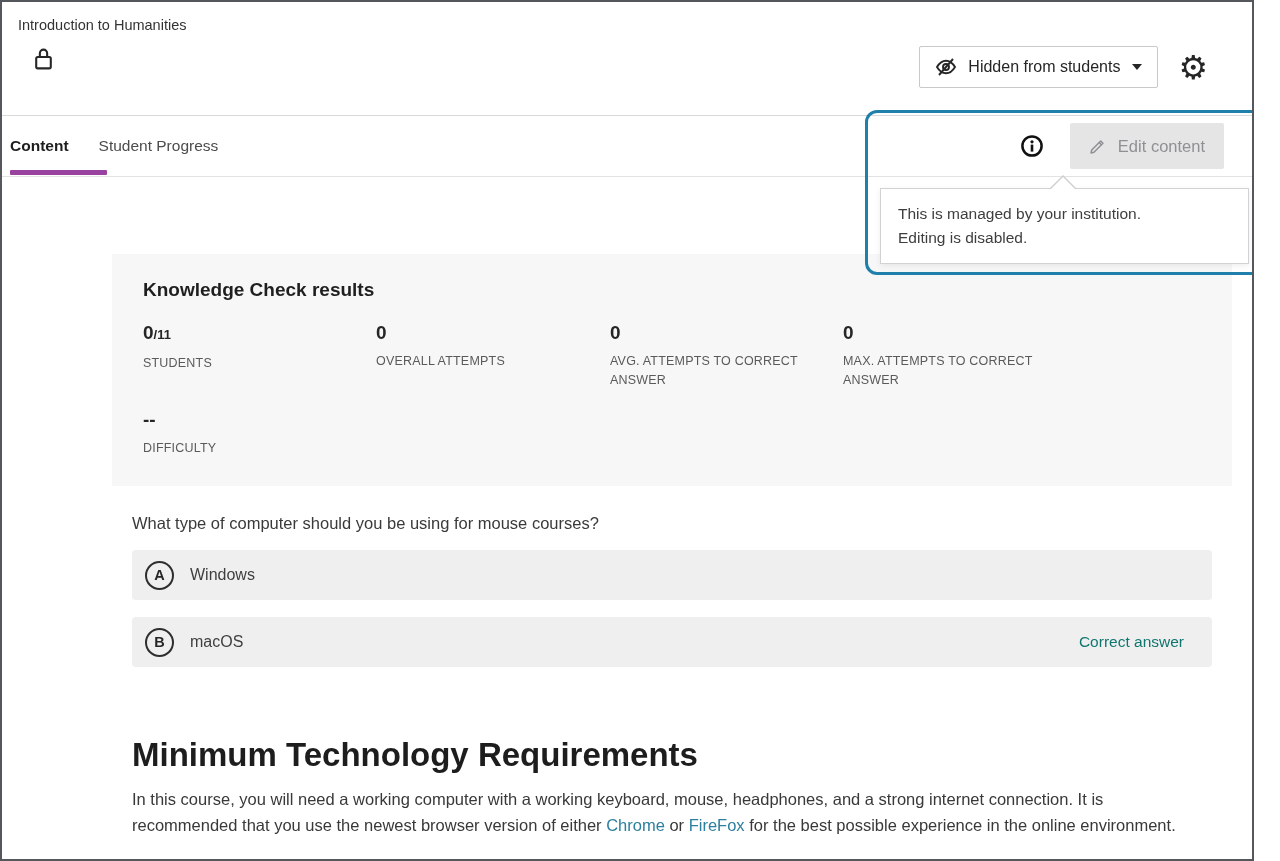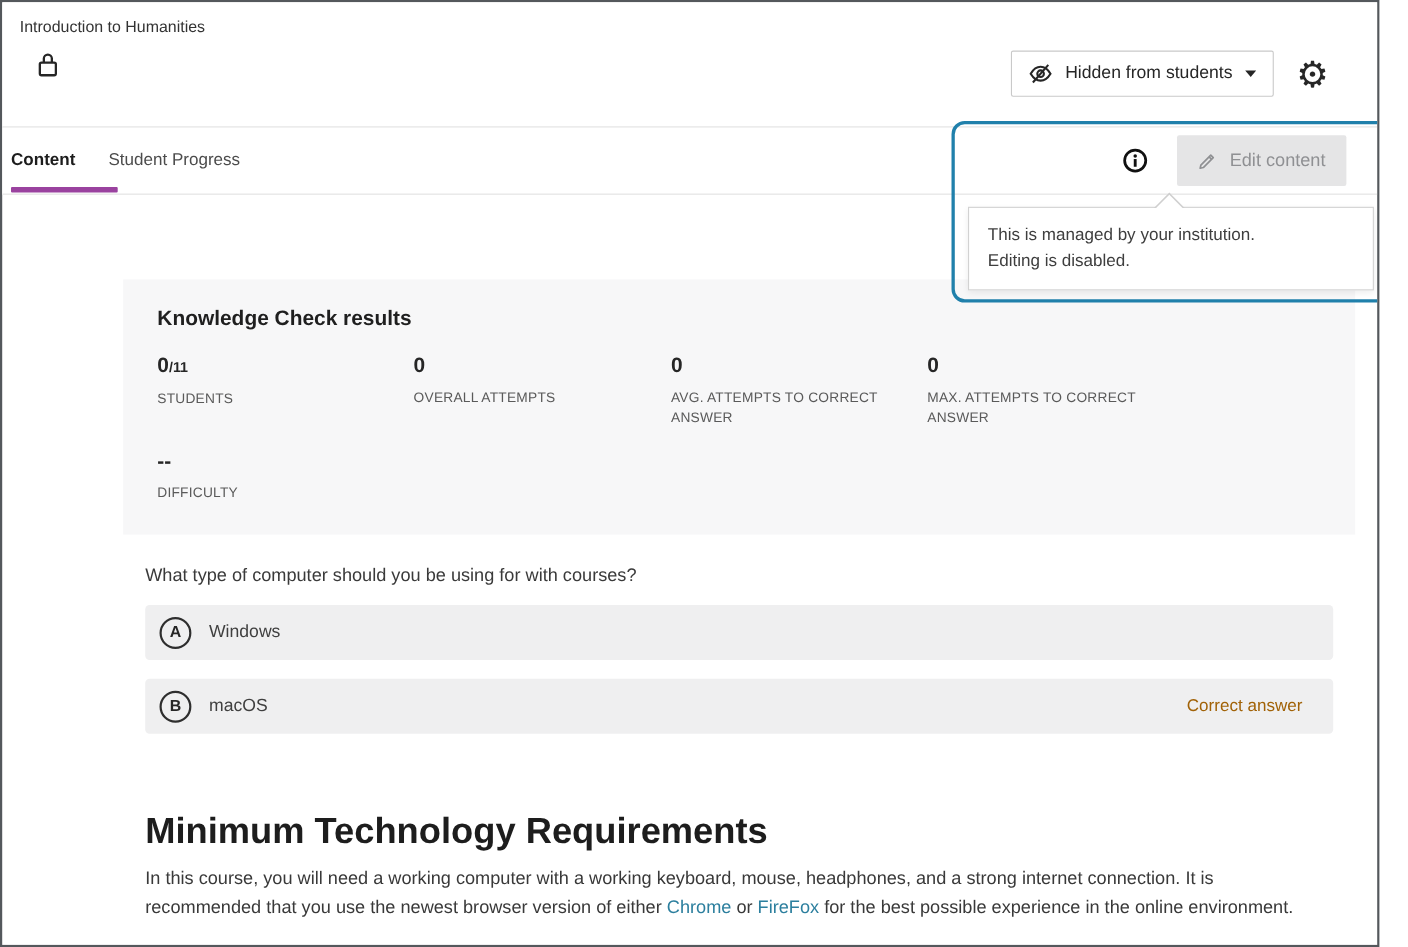--- a/index.html
+++ b/index.html
@@ -51,21 +51,21 @@
   .stat-value{font-size:19px;font-weight:700;color:#262626;line-height:22px;}
   .stat-suffix{font-size:13px;font-weight:700;color:#262626;}
   .stat-label{margin-top:8px;font-size:12.5px;line-height:1.55;color:#5a5a5a;letter-spacing:0.2px;}
   
   .question{margin:28px 0 0 130px;font-size:16.5px;color:#3a3a3a;}
   .options{margin-left:130px;width:1080px;}
   .option-row{display:flex;align-items:center;height:50px;margin-top:17px;background:#efeff0;border-radius:4px;padding:0 28px 0 13px;}
   .option-badge{width:29px;height:29px;border:2.5px solid #2e2e2e;border-radius:50%;display:flex;align-items:center;justify-content:center;
     font-size:14.5px;font-weight:700;color:#262626;background:transparent;flex:none;}
   .option-label{margin-left:16px;font-size:16px;color:#3f3f3f;}
-  .option-note{margin-left:auto;font-size:15.5px;color:#a16207;}
+  .option-note{margin-left:auto;font-size:15.5px;color:#0f766e;}
   
   .article-heading{margin:69px 0 0 130px;font-size:33px;font-weight:700;color:#1d1d1d;line-height:38px;}
   .article-para{margin:12px 0 0 130px;width:1063px;font-size:16.5px;line-height:26px;color:#393939;}
   .article-para a{color:#2c7f9e;cursor:pointer;}
   svg{display:block;}
 </style>
 </head>
 <body>
 
 <div class="page">
@@ -143,21 +143,21 @@
           <div class="stat-value">0</div>
           <div class="stat-label">MAX. ATTEMPTS TO CORRECT ANSWER</div>
         </div>
         <div class="stat">
           <div class="stat-value">--</div>
           <div class="stat-label">DIFFICULTY</div>
         </div>
       </div>
     </section>
 
-    <p class="question">What type of computer should you be using for with courses?</p>
+    <p class="question">What type of computer should you be using for mouse courses?</p>
 
     <div class="options">
       <div class="option-row">
         <span class="option-badge">A</span>
         <span class="option-label">Windows</span>
         <span class="option-note"></span>
       </div>
       <div class="option-row">
         <span class="option-badge">B</span>
         <span class="option-label">macOS</span>

